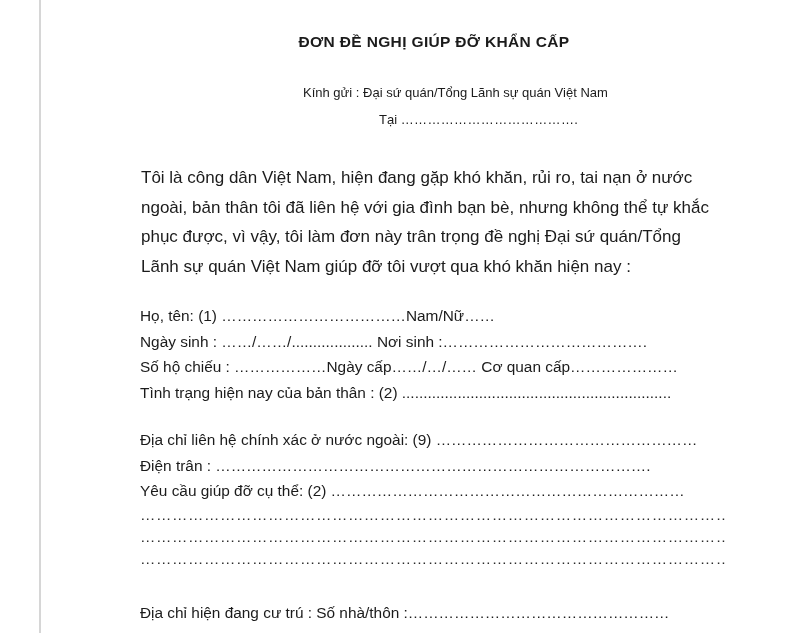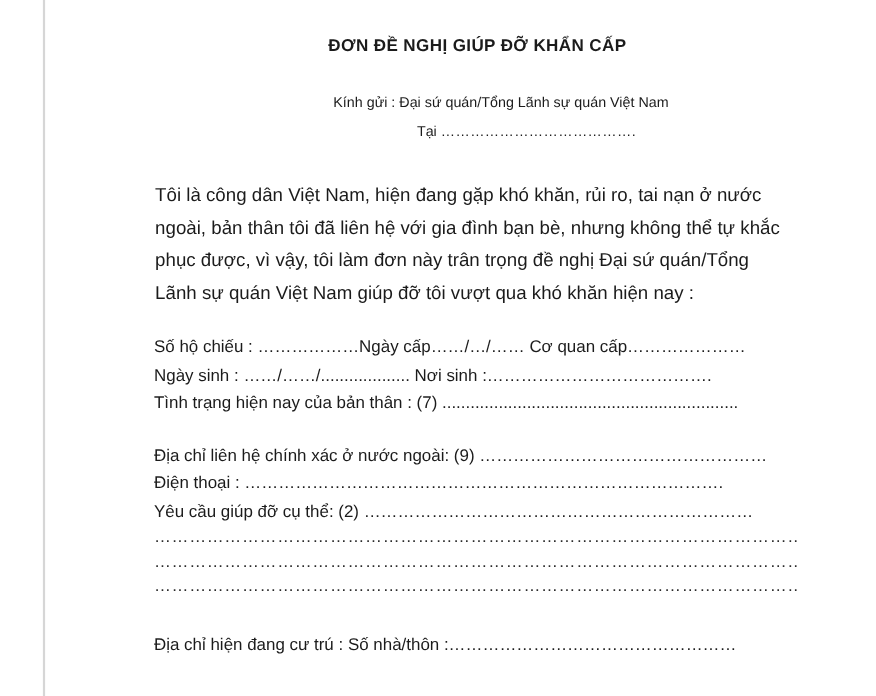--- a/index.html
+++ b/index.html
@@ -117,28 +117,29 @@
       <span>Tại</span>
       <span class="dots">………………………………….</span>
     </div>
   </div>
 
   <p class="body-para">Tôi là công dân Việt Nam, hiện đang gặp khó khăn, rủi ro, tai nạn ở nước ngoài, bản thân tôi đã liên hệ với gia đình bạn bè, nhưng không thể tự khắc phục được, vì vậy, tôi làm đơn này trân trọng đề nghị Đại sứ quán/Tổng Lãnh sự quán Việt Nam giúp đỡ tôi vượt qua khó khăn hiện nay :</p>
 
   <div class="fields">
 
     <div class="field-group">
+      <div class="field-line">Họ, tên: (1)  ………………………………Nam/Nữ……</div>
+      <div class="field-line">Ngày sinh :  ……/……/...................   Nơi sinh :………………………………….</div>
       <div class="field-line">Số hộ chiếu : ………………Ngày cấp……/…/……  Cơ quan cấp…………………</div>
-      <div class="field-line">Ngày sinh :  ……/……/...................   Nơi sinh :………………………………….</div>
-      <div class="field-line">Tình trạng hiện nay của bản thân : (7) ...............................................................</div>
+      <div class="field-line">Tình trạng hiện nay của bản thân : (2) ...............................................................</div>
     </div>
 
     <div class="field-group">
       <div class="field-line">Địa chỉ liên hệ chính xác ở nước ngoài: (9) ……………………………………………</div>
-      <div class="field-line">Điện thoại : ………………………………………………………………………….</div>
+      <div class="field-line">Điện trân : ………………………………………………………………………….</div>
       <div class="field-line">Yêu cầu giúp đỡ cụ thể: (2) ……………………………………………………………</div>
     </div>
 
     <div class="field-group tight">
       <div class="dot-row">………………………………………………………………………………………………………………</div>
       <div class="dot-row">………………………………………………………………………………………………………………</div>
       <div class="dot-row">………………………………………………………………………………………………………………</div>
     </div>
 
     <div class="field-group relatives">

